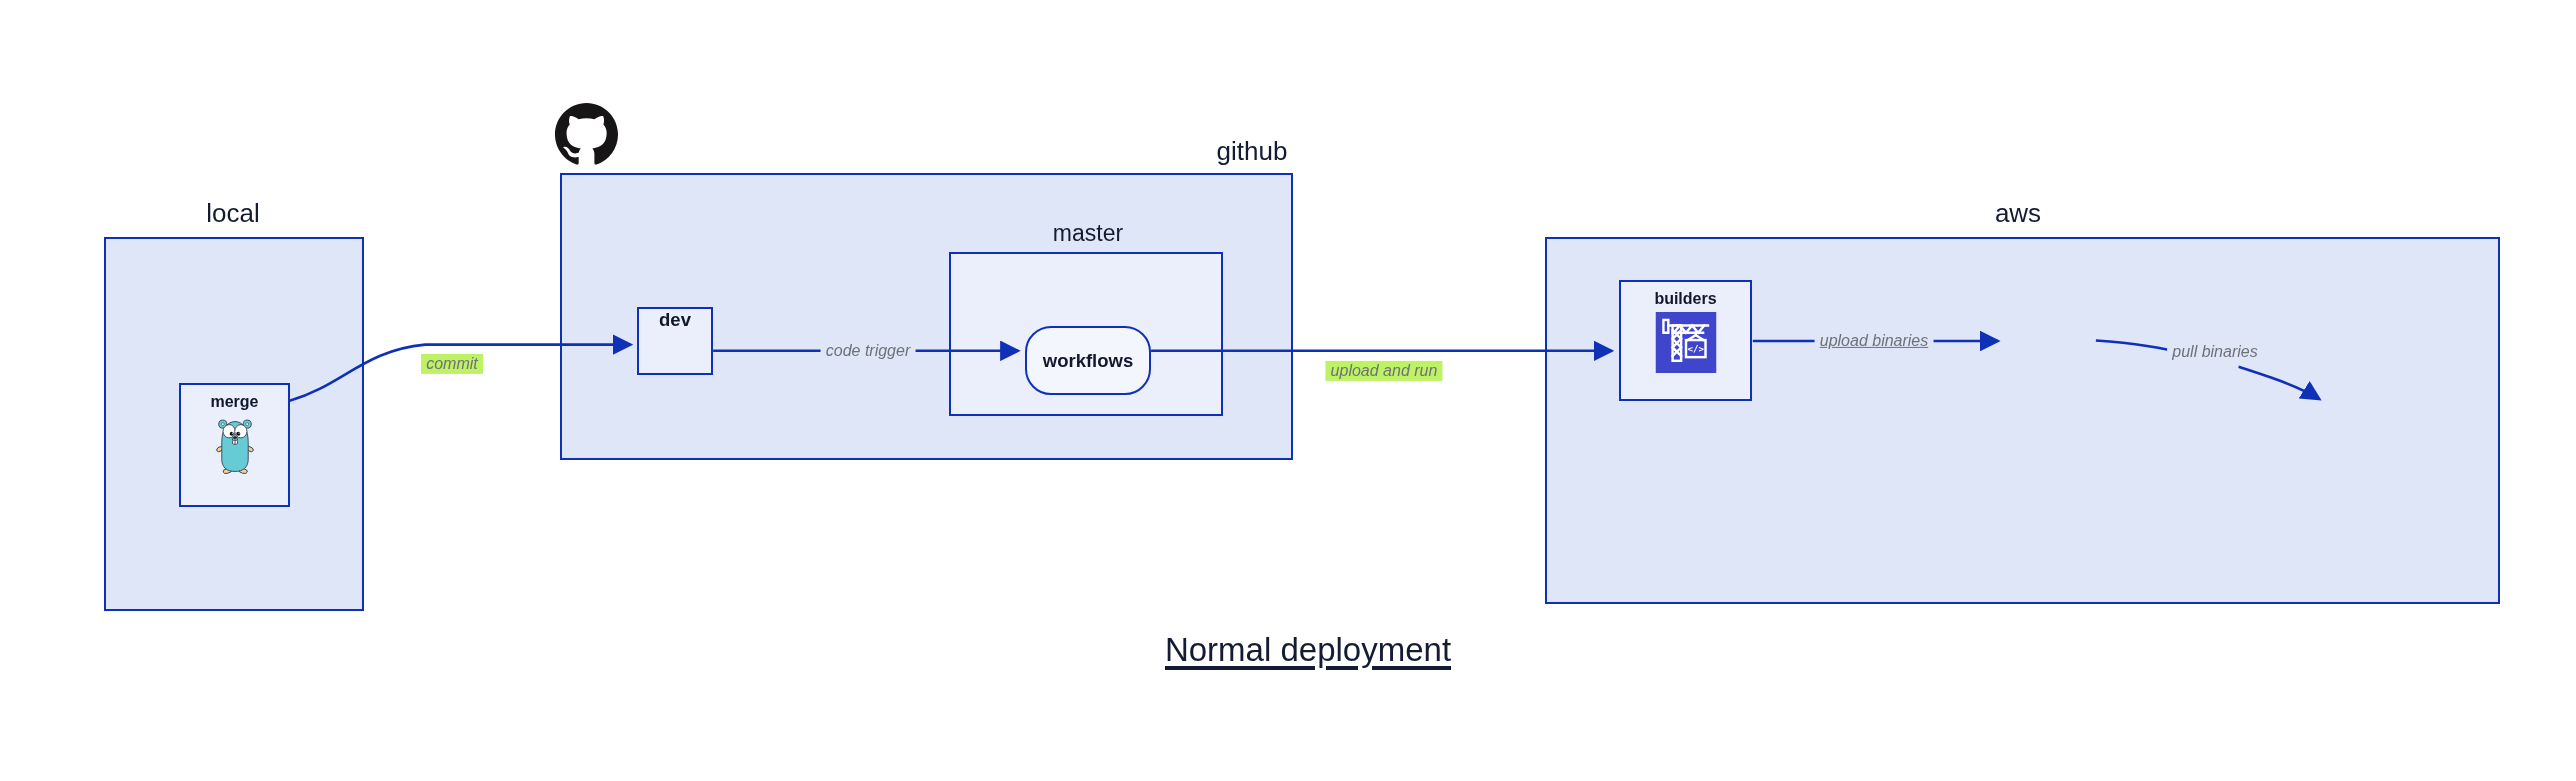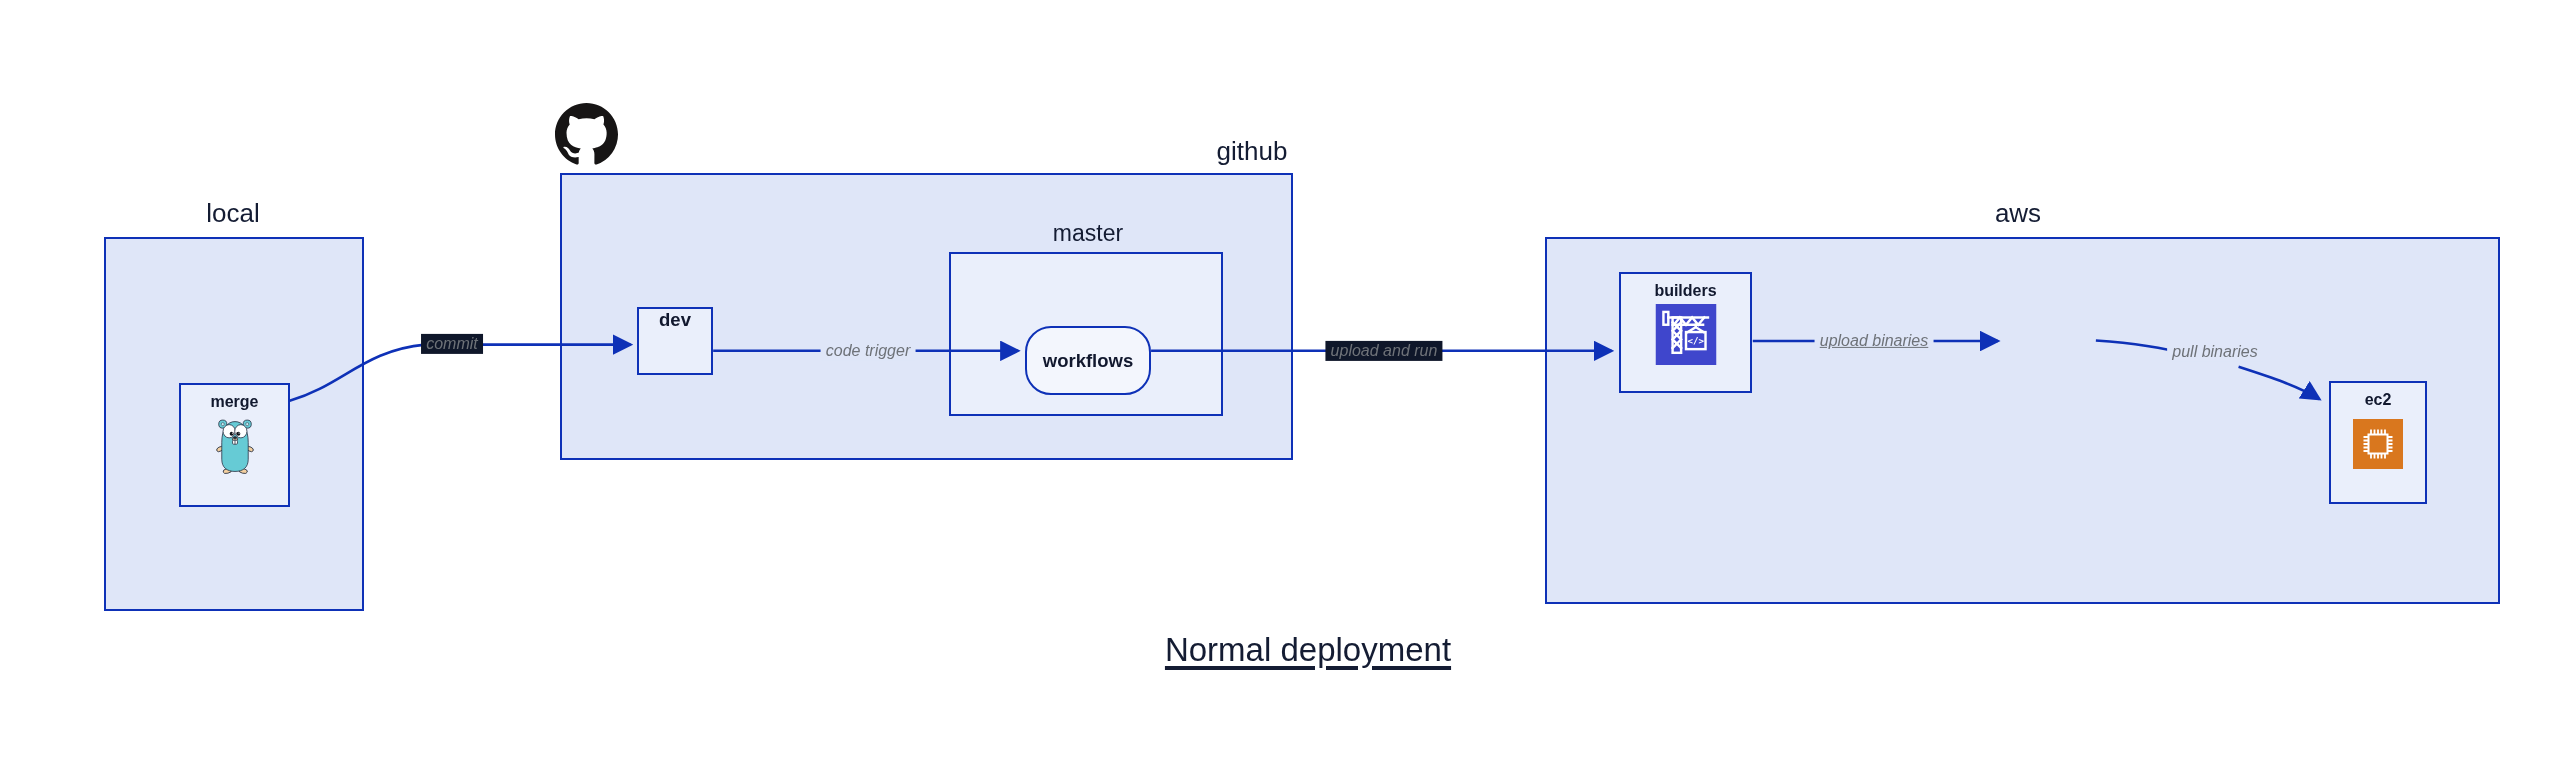--- a/index.html
+++ b/index.html
@@ -37,21 +37,21 @@
   #github-label{left:1252px;top:151px;}
   #master-label{left:1088px;top:233px;font-size:23px;}
   #aws-label   {left:2018px;top:213px;}
 
   
   .node{position:absolute;border:2.1px solid var(--border-blue);background:var(--fill-mid);}
   #code-node    {left:179px; top:383px;width:111px;height:124px;}
   #dev-node     {left:637px;top:307px;width:76px;height:68px;display:flex;align-items:flex-start;justify-content:center;}
   #workflows-node{left:1025px;top:326px;width:126px;height:69px;background:var(--fill-inner);
                   display:flex;align-items:center;justify-content:center;border-radius:26px;}
-  #builders-node{left:1619px;top:272px;width:133px;height:121px;}
+  #builders-node{left:1619px;top:280px;width:133px;height:121px;}
   #s3-node      {left:2006px;top:279px;width:90px;height:122px;}
   #ec2-node     {left:2329px;top:381px;width:98px;height:123px;}
 
   .node-label{display:block;text-align:center;font-weight:bold;color:#11182e;
               font-size:16px;white-space:nowrap;}
   .node-label.top{margin-top:8.2px;}
   #dev-node .node-label,#workflows-node .node-label{font-size:18.5px;}
 
   .node-icon{position:absolute;left:50%;transform:translateX(-50%);}
   #gopher-icon  {top:32px; width:41px; height:57px;}
@@ -64,21 +64,21 @@
 
   
   svg.arrows{position:absolute;left:0;top:0;pointer-events:none;}
   .arrow-path{stroke:var(--border-blue);stroke-width:5;fill:none;}
   .arrowhead{fill:var(--border-blue);}
 
   
   .edge-label{position:absolute;transform:translate(-50%,-50%);
               font-size:16px;font-style:italic;color:var(--label-gray);
               padding:2.1px 5.2px;white-space:nowrap;line-height:1;}
-  .bg-white{background:#0f172a;}
+  .bg-white{background:#bef264;margin-top:20px;}
   .bg-outer{background:var(--fill-outer);}
   #commit-label        {left:452px; top:344px;}
   #merge-trigger-label {left:868px;top:351px;}
   #upload-and-run-label{left:1384px;top:351px;}
   #upload-binaries-label{left:1874px;top:341px;text-decoration:underline;}
   #pull-binaries-label {left:2215px;top:352px;}
 
   
   #diagram-title{position:absolute;left:1308px;top:650px;transform:translate(-50%,-50%);
     font-size:33px;color:var(--text-navy);white-space:nowrap;
@@ -153,35 +153,20 @@
         <path d="M28 34 H78"></path>
         <path d="M30 34 L40 22 L50 34 L60 22 L70 34 L80 22"></path>
         <path d="M66 34 V38 M66 38 L53 46 M66 38 L79 46"></path>
         <rect x="50" y="46" width="32" height="28"></rect>
       </g>
       <text class="icon-code-text" x="66" y="65.5" font-size="15" fill="#ffffff" text-anchor="middle">&lt;/&gt;</text>
     </svg>
   </div>
 
 
-  <div class="node" id="ec2-node">
-    <span class="node-label top">ec2</span>
-    <svg class="node-icon" id="ec2-icon" viewBox="0 0 100 100">
-      <rect x="0" y="0" width="100" height="100" fill="var(--ec2-bg)"></rect>
-      <g stroke="#ffffff" stroke-width="4" fill="none">
-        <rect x="31" y="31" width="38" height="38"></rect>
-      </g>
-      <g stroke="#ffffff" stroke-width="3.6" fill="none">
-        <path d="M36 31 V21 M43 31 V21 M50 31 V21 M57 31 V21 M64 31 V21"></path>
-        <path d="M36 69 V79 M43 69 V79 M50 69 V79 M57 69 V79 M64 69 V79"></path>
-        <path d="M31 36 H21 M31 43 H21 M31 50 H21 M31 57 H21 M31 64 H21"></path>
-        <path d="M69 36 H79 M69 43 H79 M69 50 H79 M69 57 H79 M69 64 H79"></path>
-      </g>
-    </svg>
-  </div>
 
   <svg class="arrows" width="2604" height="781" viewBox="0 0 5054 1516">
     <defs>
       <marker id="ah" markerWidth="8" markerHeight="8" refX="7" refY="4" orient="auto" markerUnits="strokeWidth">
         <path class="arrowhead" d="M0 0 L8 4 L0 8 Z"></path>
       </marker>
     </defs>
     <path class="arrow-path" d="M562 778 C665 748 706 680 825 669 L1224 669" marker-end="url(#ah)"></path>
     <path class="arrow-path" d="M1384 681 L1976 681" marker-end="url(#ah)"></path>
     <path class="arrow-path" d="M2234 681 L3128 681" marker-end="url(#ah)"></path>

